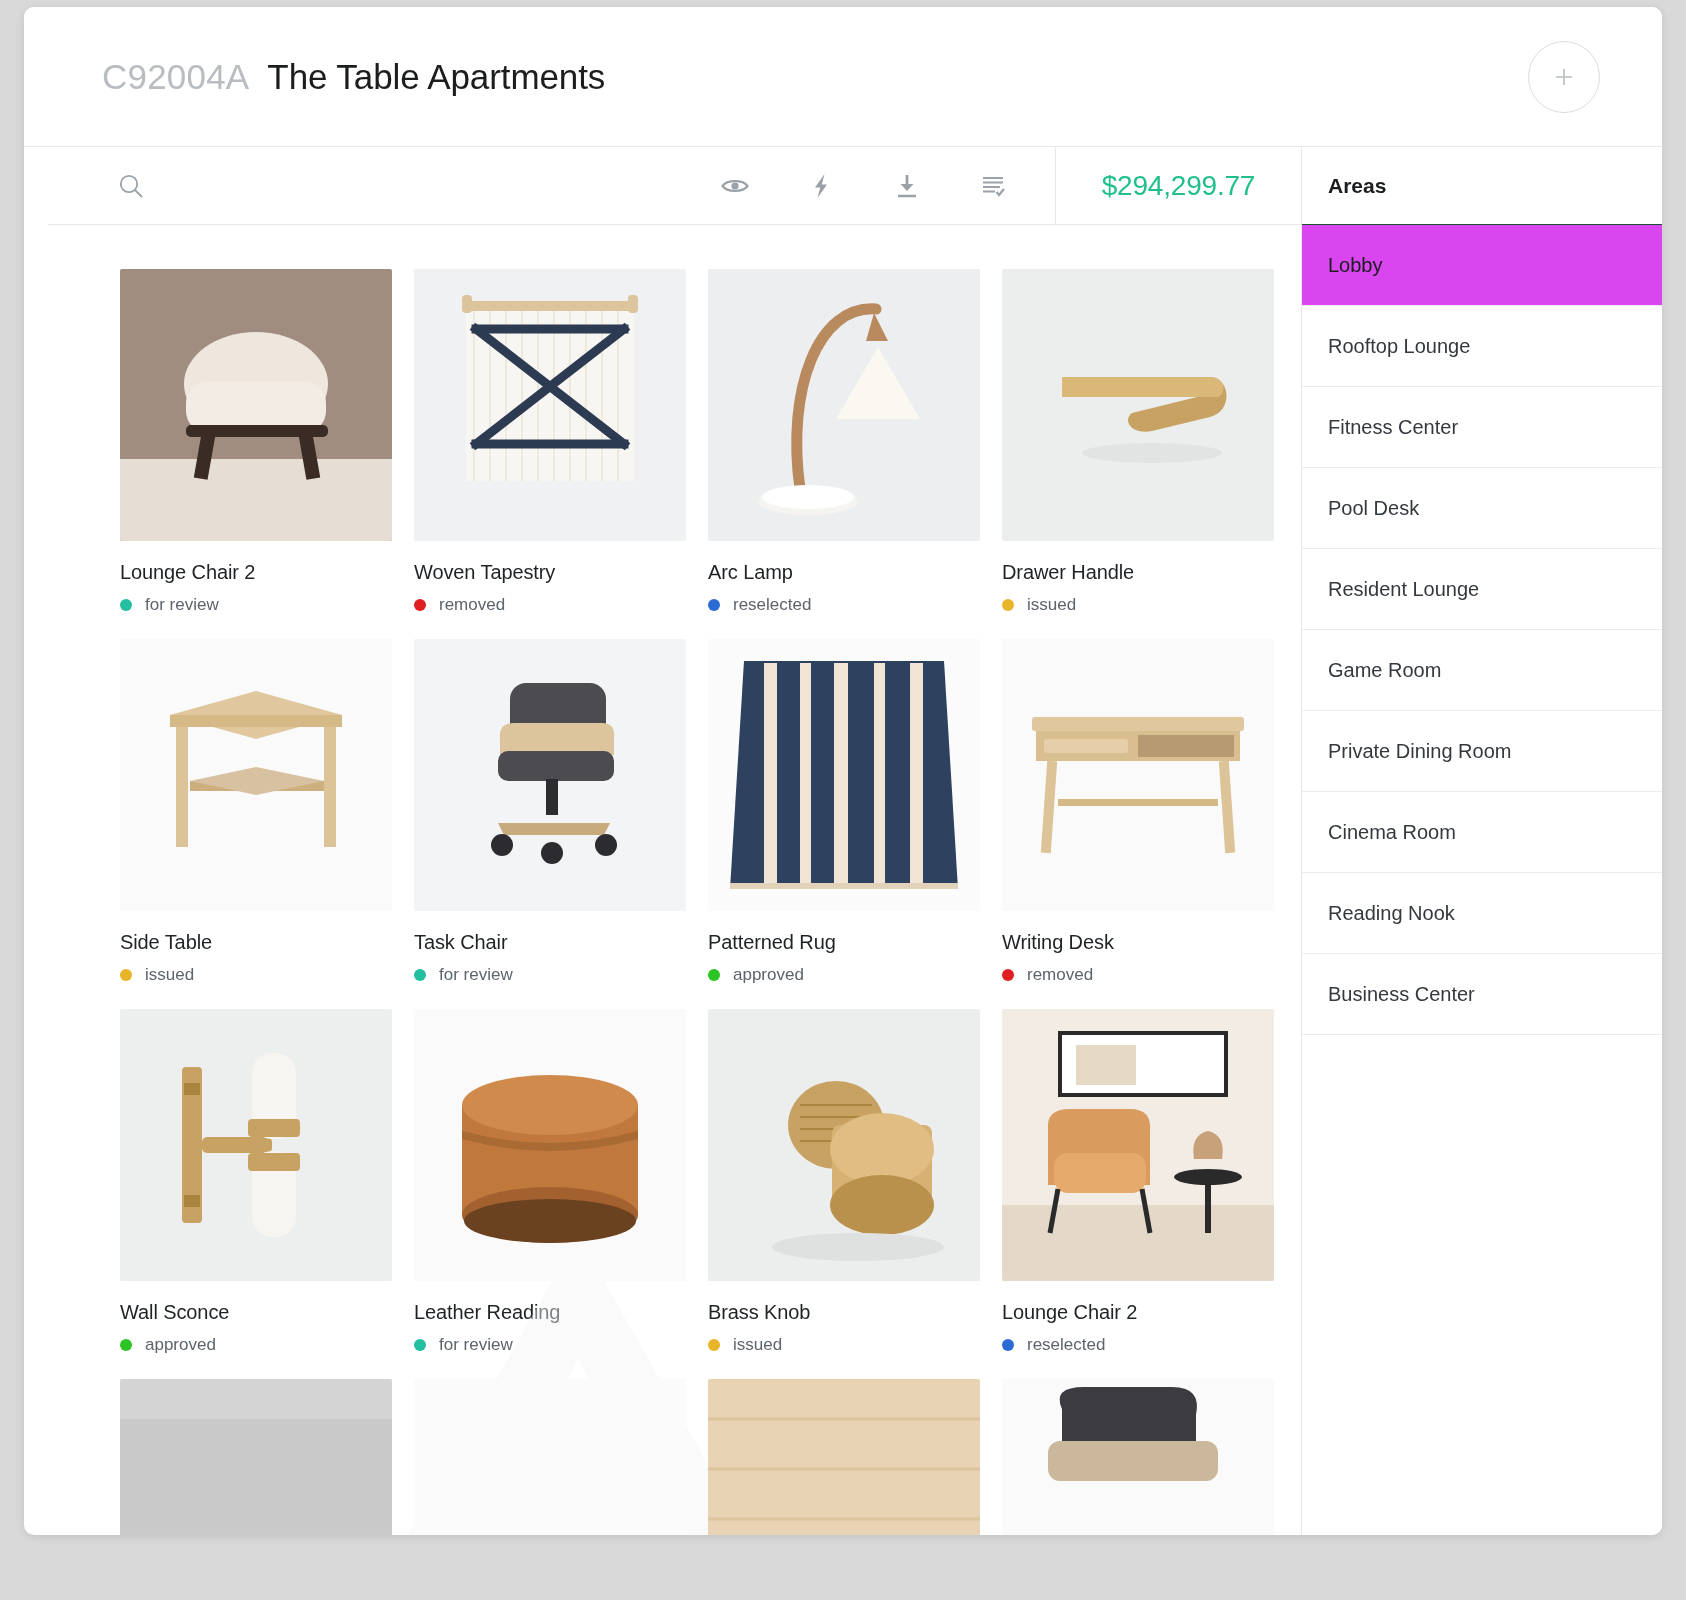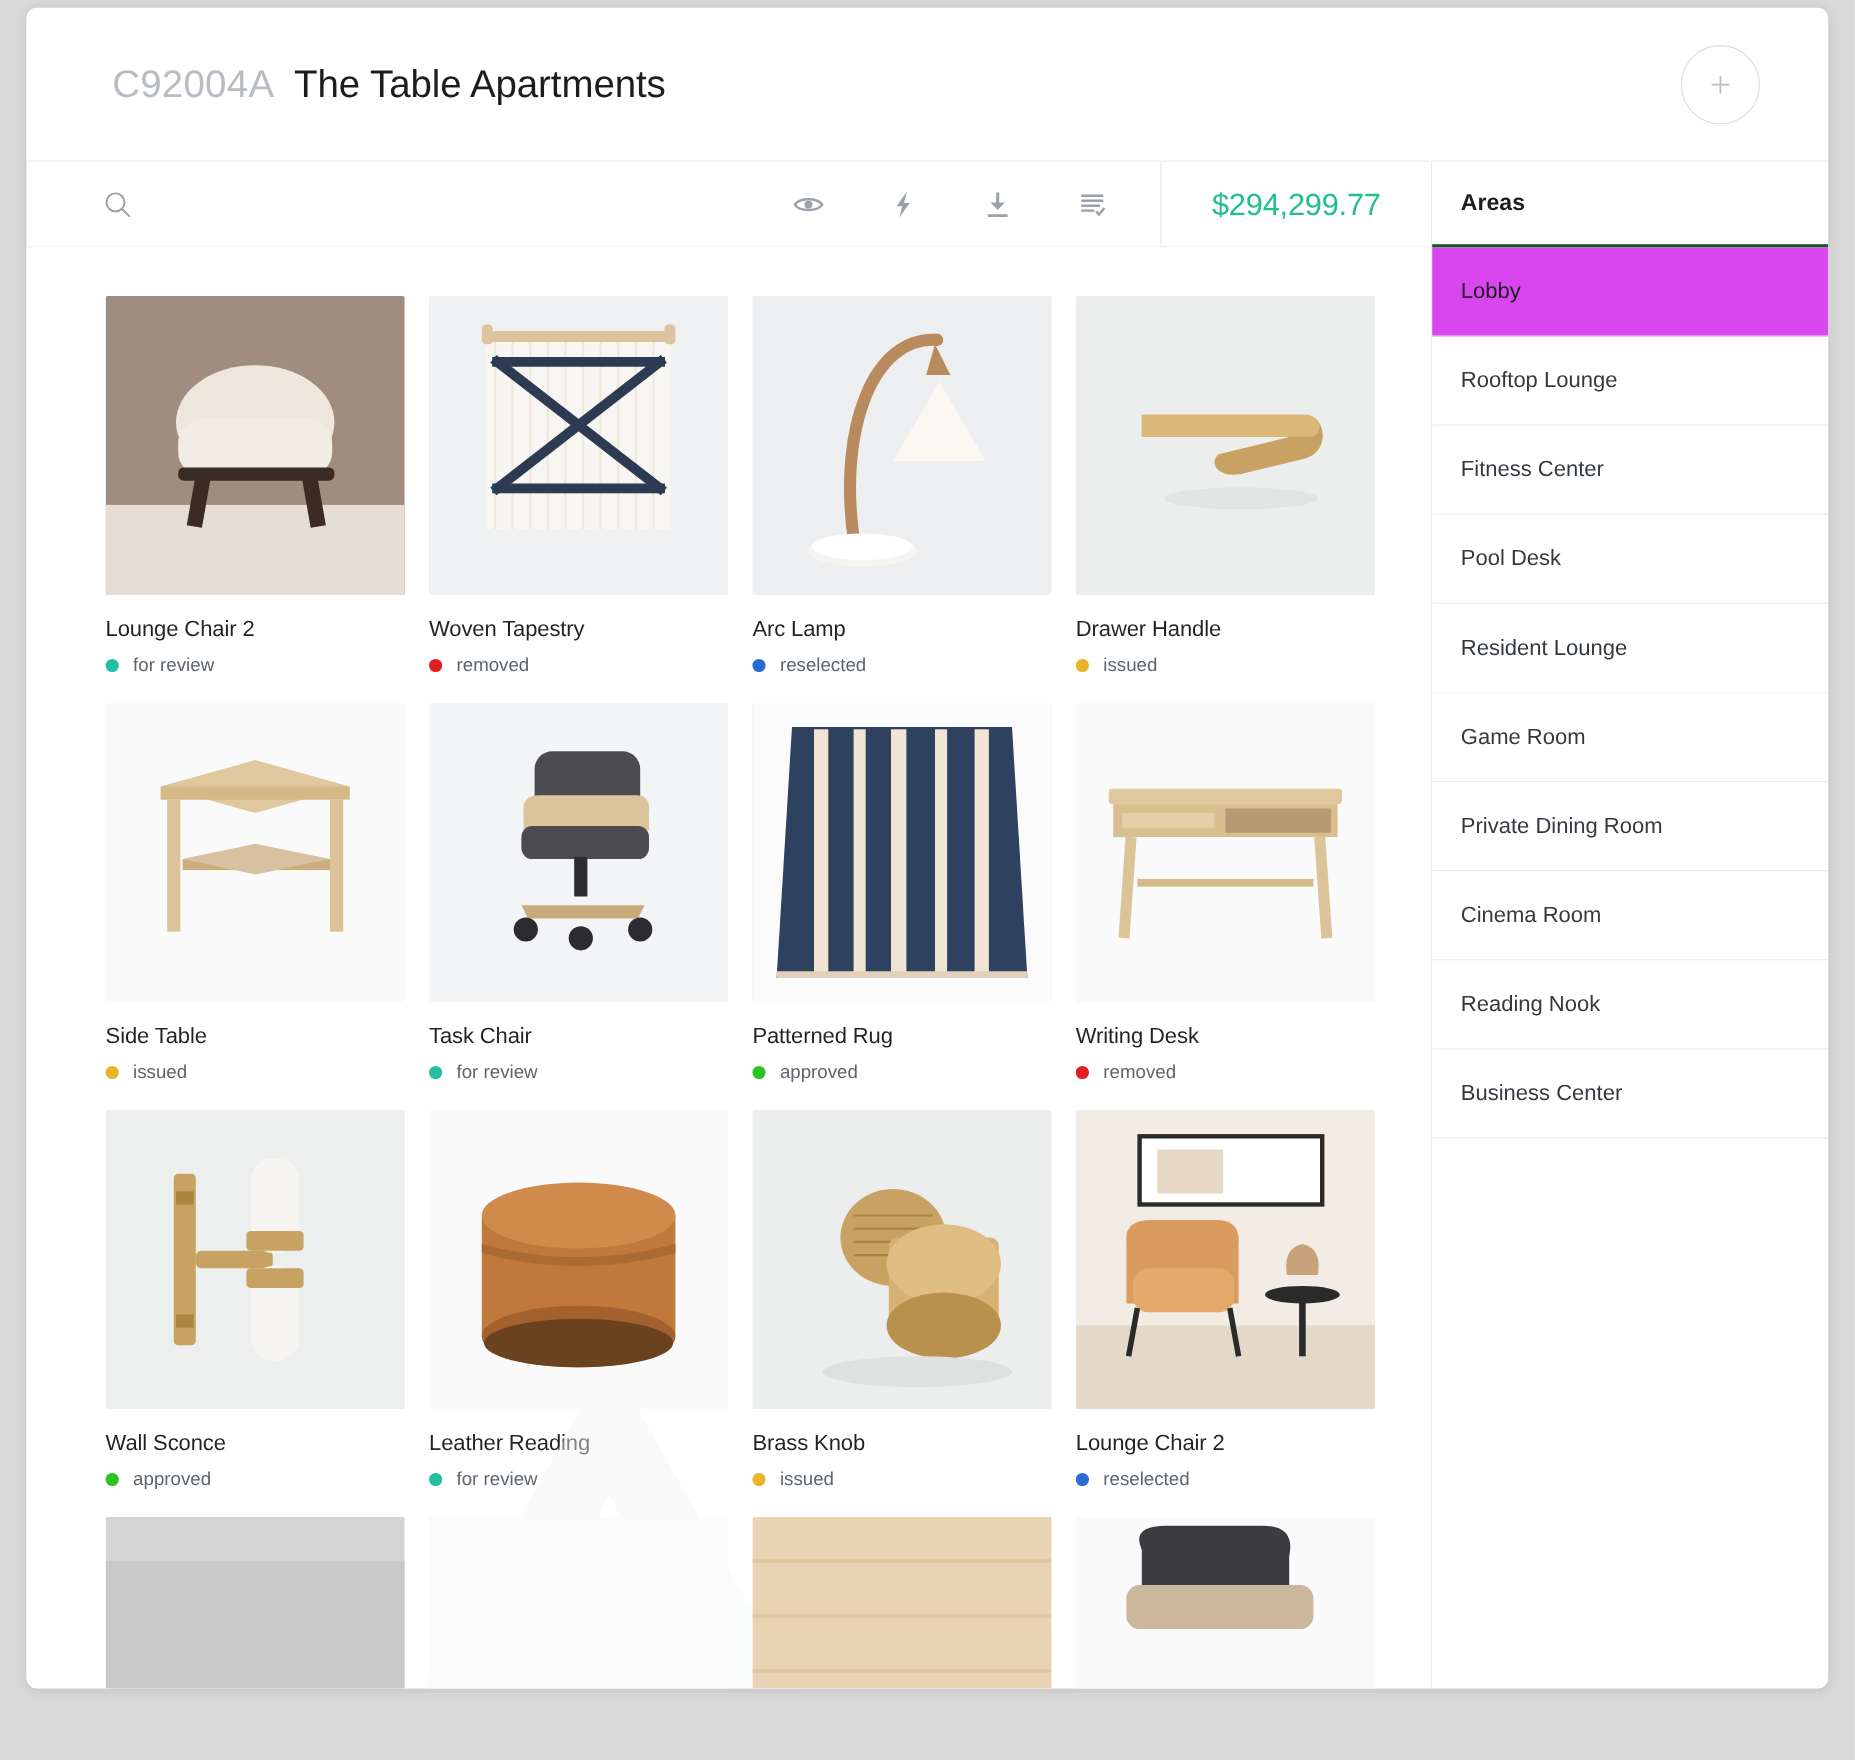--- a/index.html
+++ b/index.html
@@ -73,20 +73,21 @@
     display: flex;
     min-height: 0;
   }
   .main-col {
     width: 1278px;
     min-width: 1278px;
     display: flex;
     flex-direction: column;
     min-height: 0;
     border-right: 1px solid #e8e8e8;
+    padding-left: 24px;
   }
 
   
   .toolbar {
     height: 78px;
     min-height: 78px;
     border-bottom: 1px solid #e8e8e8;
     display: flex;
     align-items: stretch;
   }
@@ -195,21 +196,21 @@
   .areas {
     flex: 1;
     display: flex;
     flex-direction: column;
     background: #fff;
     min-width: 0;
   }
   .areas-header {
     height: 78px;
     min-height: 78px;
-    border-bottom: 3px solid #14532d;
+    border-bottom: 1px solid #14532d;
     display: flex;
     align-items: center;
     padding-left: 26px;
     font-size: 21px;
     font-weight: bold;
     color: #1b1d1f;
   }
   .area-item {
     height: 81px;
     min-height: 81px;

